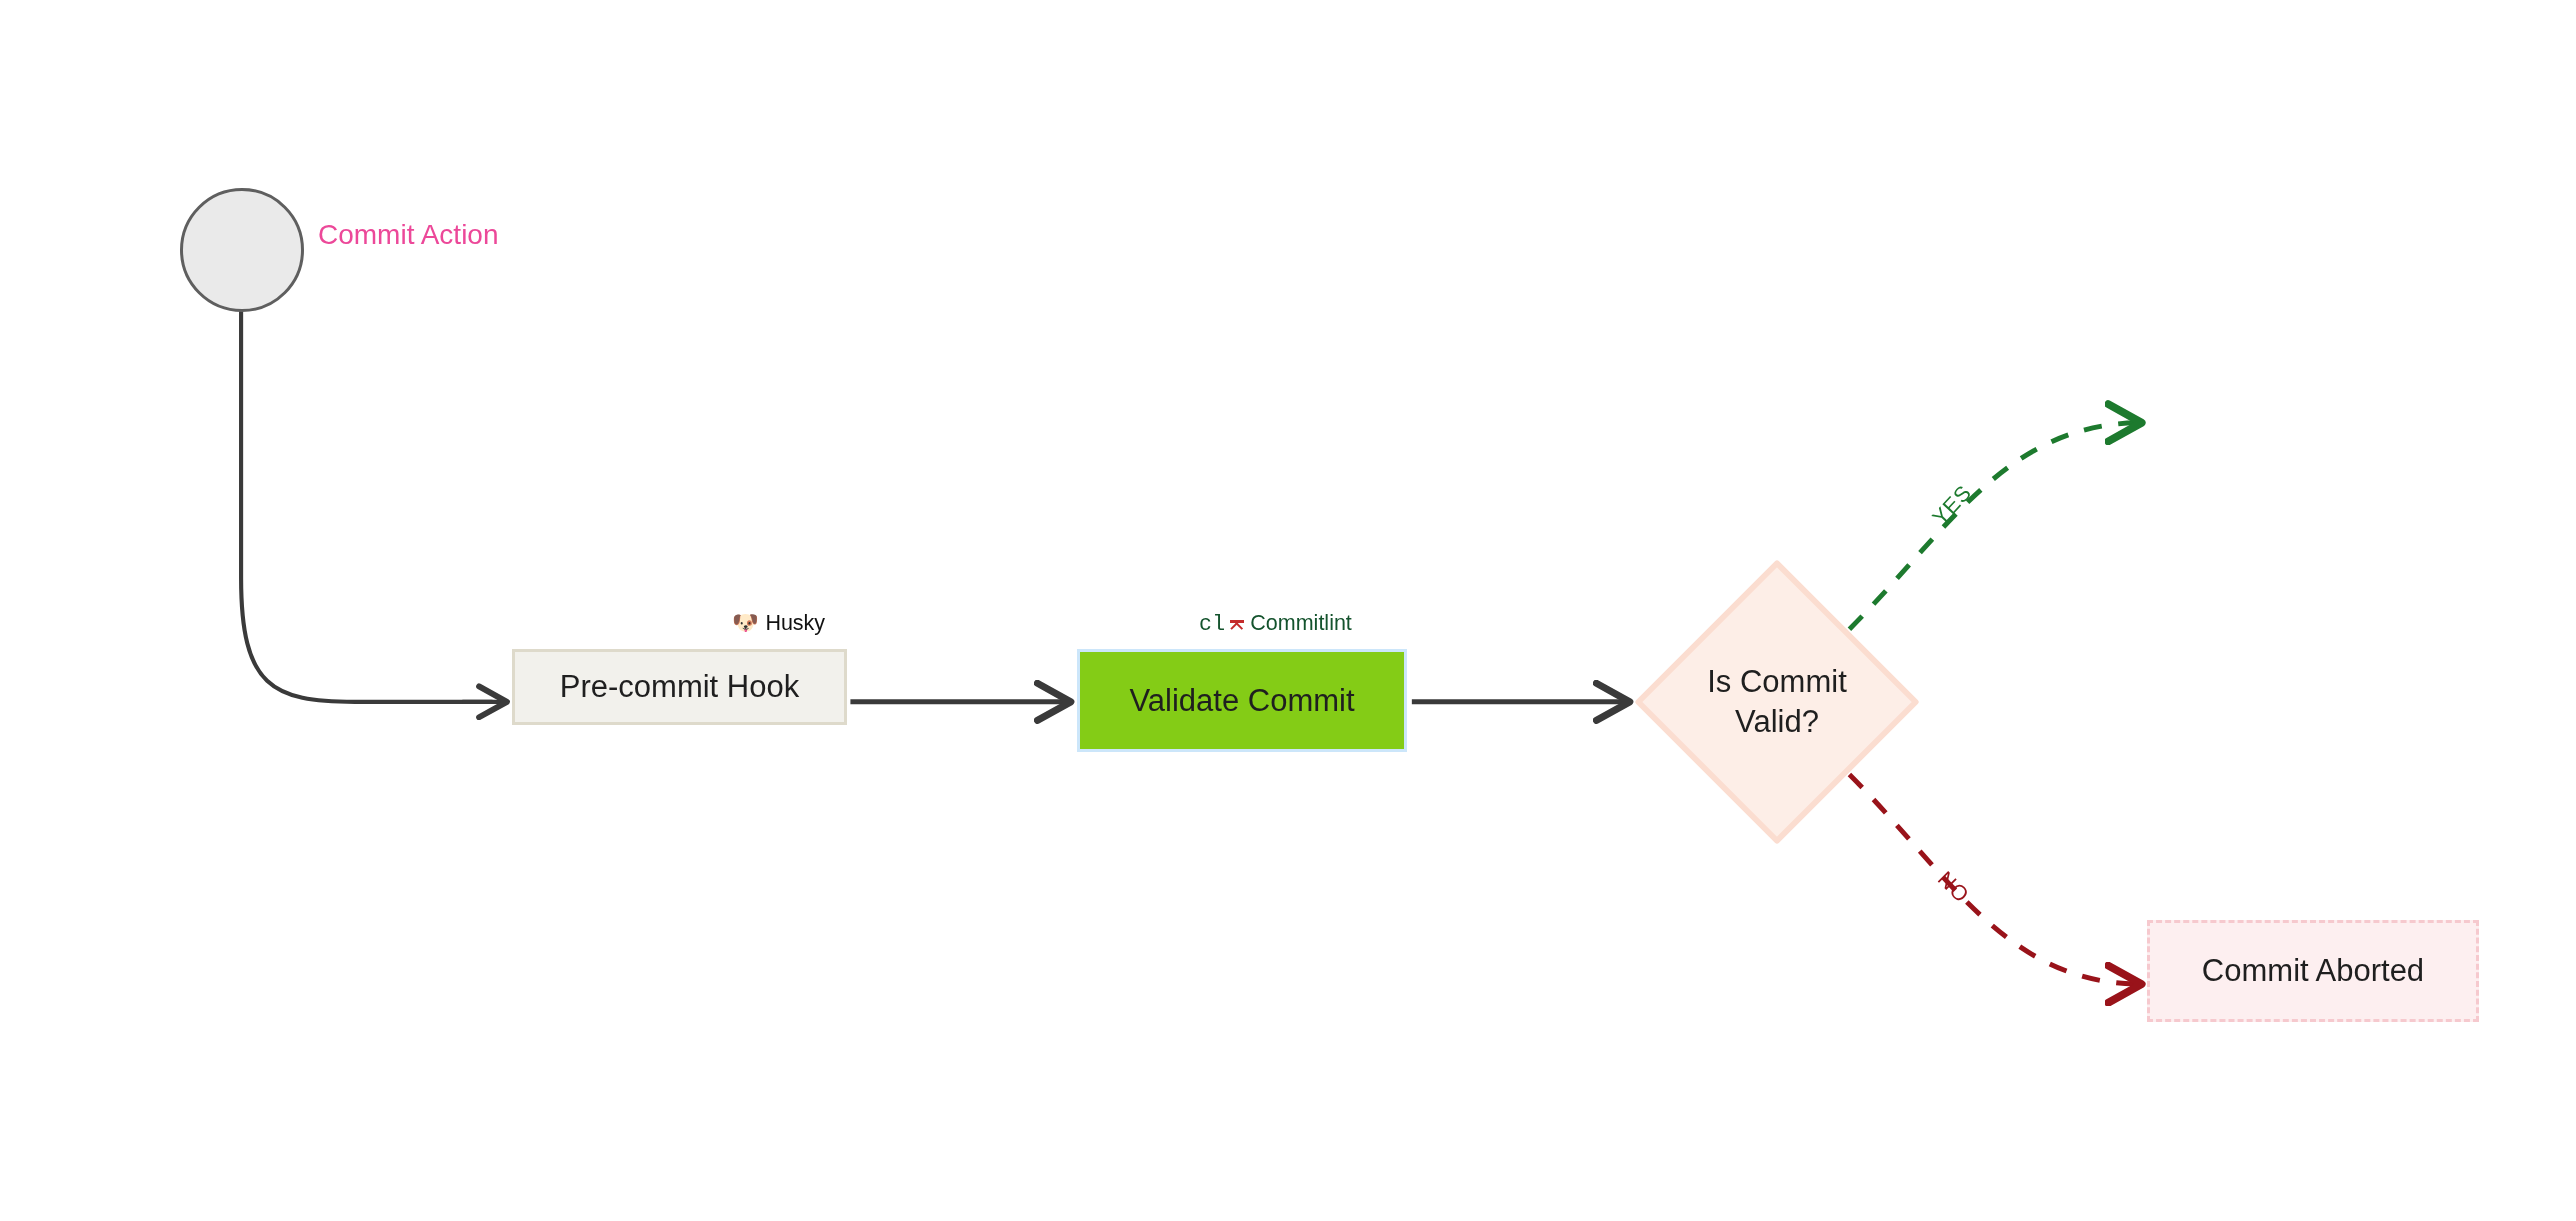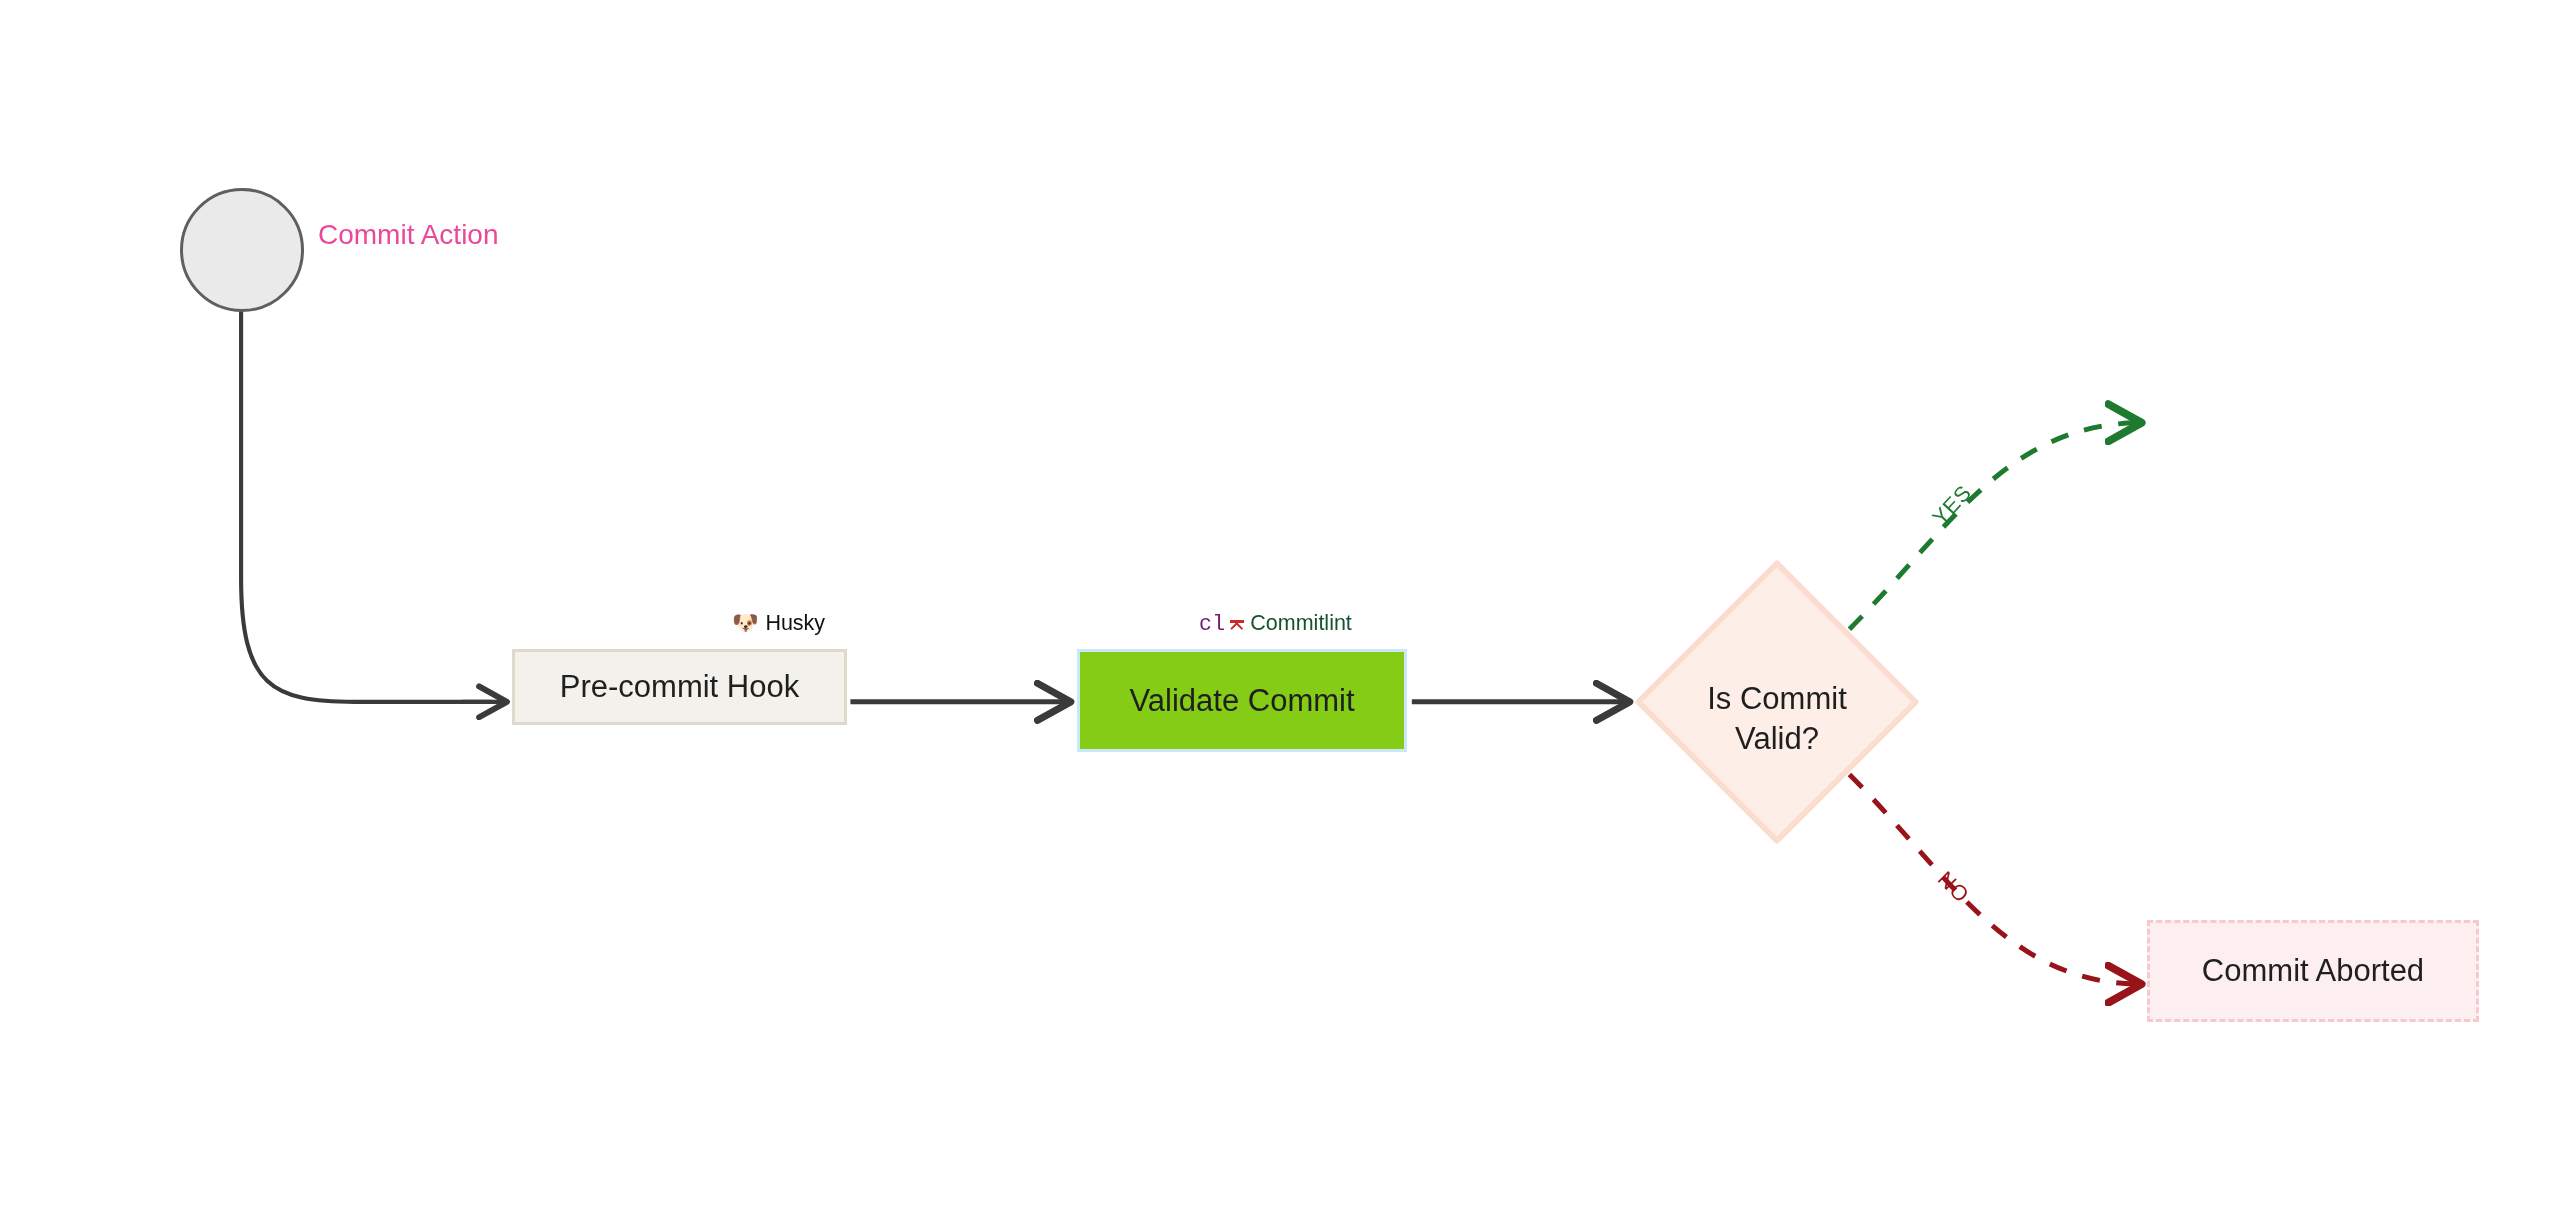--- a/index.html
+++ b/index.html
@@ -108,21 +108,21 @@
   }
   .diamond-shape {
     position: absolute;
     left: 0; top: 0;
     width: 284px;
     height: 284px;
   }
   .diamond-text {
     position: absolute;
     left: 0;
-    top: 17px;
+    top: 0;
     width: 284px;
     height: 284px;
     display: flex;
     align-items: center;
     justify-content: center;
     flex-direction: column;
     font-size: 31px;
     line-height: 1.28;
     color: #1f1f1f;
     text-align: center;
@@ -154,21 +154,21 @@
     font-size: 21.5px;
     font-family: "Liberation Mono", monospace;
   }
   .cl-mark {
     display: inline-flex;
     align-items: baseline;
     gap: 4.1px;
     font-family: "Liberation Mono", monospace;
     font-size: 21.5px;
   }
-  .cl-letters { color: #701a75; letter-spacing: 0.4px; }
+  .cl-letters { color: #14532d; letter-spacing: 0.4px; }
   .cl-caret {
     position: relative;
     display: inline-block;
     width: 14px;
     height: 16.5px;
   }
   .cl-caret .bar {
     position: absolute;
     left: 0;
     top: 7.4px;

